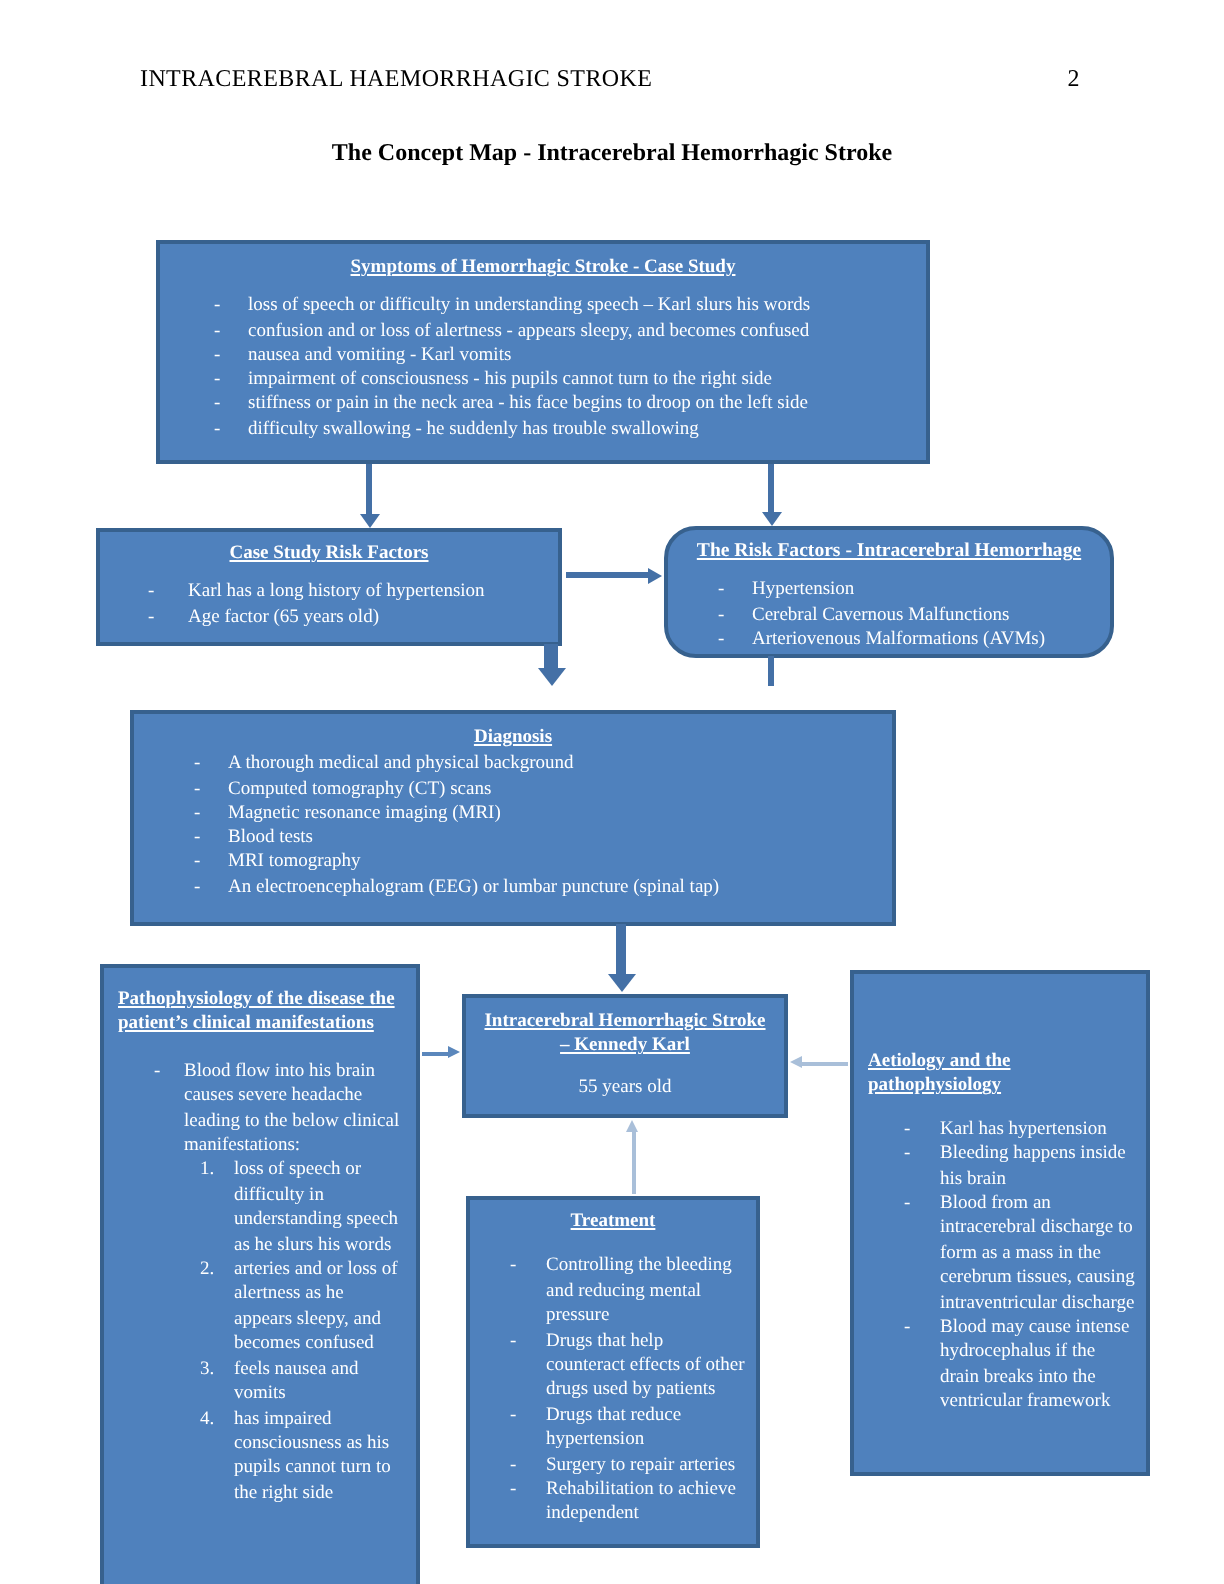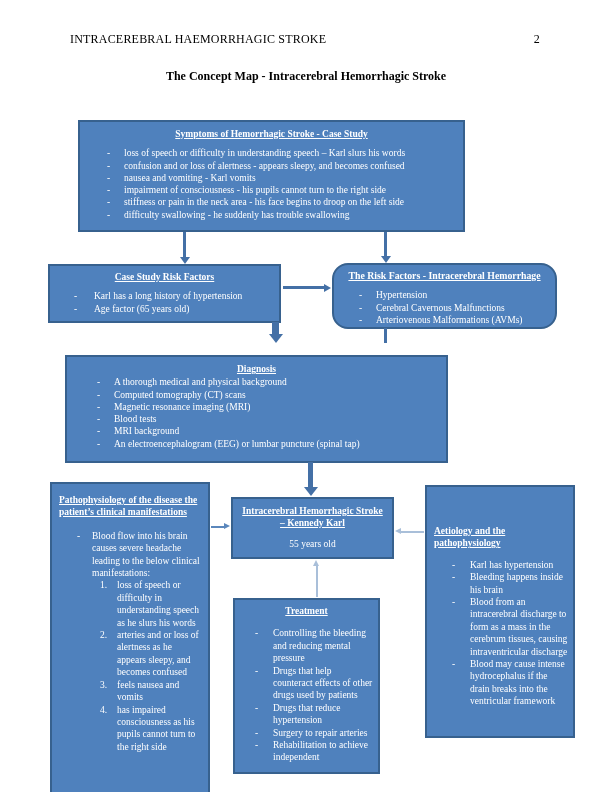--- a/index.html
+++ b/index.html
@@ -166,21 +166,21 @@
         <div class="li">
           <span class="marker">-</span>
           <span class="txt">Magnetic resonance imaging (MRI)</span>
         </div>
         <div class="li">
           <span class="marker">-</span>
           <span class="txt">Blood tests</span>
         </div>
         <div class="li">
           <span class="marker">-</span>
-          <span class="txt">MRI background</span>
+          <span class="txt">MRI tomography</span>
         </div>
         <div class="li">
           <span class="marker">-</span>
           <span class="txt">An electroencephalogram (EEG) or lumbar puncture (spinal tap)</span>
         </div>
       </div>
   </div>
 
   <div class="cbox" id="box-patho">
     <div class="hd left">Pathophysiology of the disease the patient’s clinical manifestations</div>

